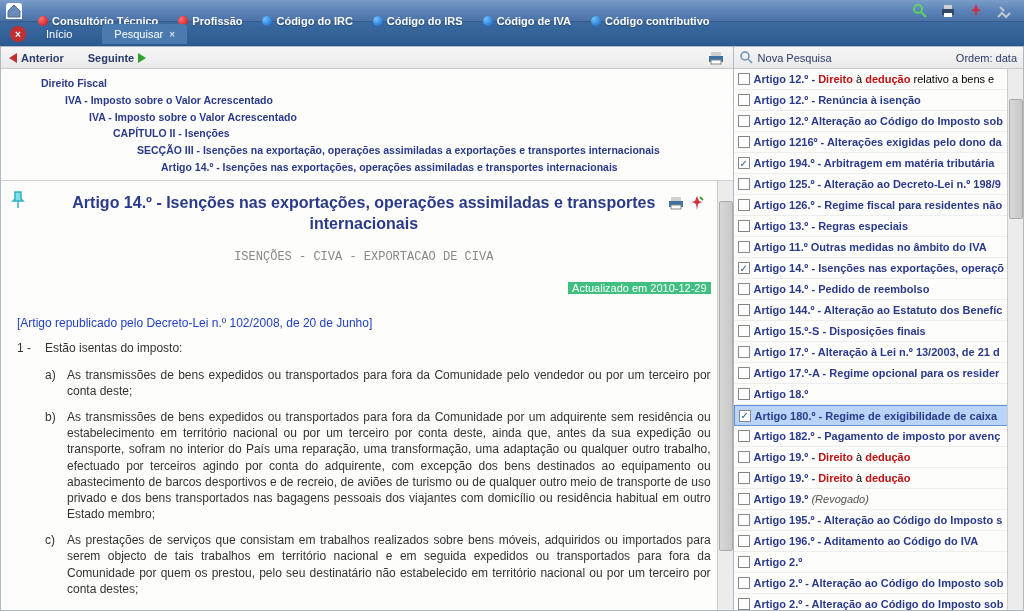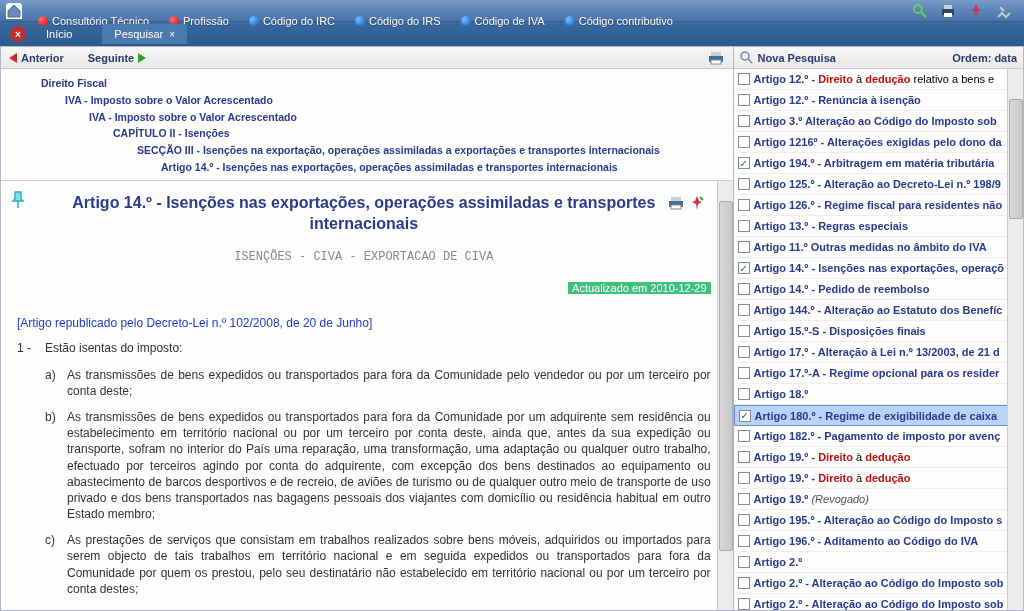--- a/index.html
+++ b/index.html
@@ -20,21 +20,21 @@
   padding: 0 6px;
 }
 .tb-home {
   width: 16px; height: 16px;
   background: #fff; border-radius: 3px 3px 0 0;
   position: relative;
   margin-right: 6px;
 }
 .tb-item {
   display: flex; align-items: center;
-  color: #fff; font-weight: normal; font-size: 11px;
+  color: #fff; font-weight: bold; font-size: 11px;
   padding: 0 10px; cursor: pointer;
   text-shadow: 0 1px 1px rgba(0,0,0,.3);
   margin-top: 20px;
 }
 .dot { width: 10px; height: 10px; border-radius: 50%; margin-right: 4px; display: inline-block; }
 .dot-red { background: radial-gradient(circle at 30% 30%, #ff7070, #c01010); }
 .dot-blue { background: radial-gradient(circle at 30% 30%, #70c0ff, #1060c0); }
 .tb-spacer { flex: 1; }
 .tb-icon {
   width: 20px; height: 18px; margin: 0 4px; cursor: pointer;
@@ -151,21 +151,21 @@
   flex: 1; height: 565px;
   border: 1px solid #b0b8c8; border-left: none;
   background: #fdfdfc;
   display: flex; flex-direction: column;
 }
 .search-header {
   height: 22px;
   background: linear-gradient(to bottom, #f6f6f6, #eaeaea);
   border-bottom: 1px solid #c8c8c8;
   display: flex; align-items: center; padding: 0 6px;
-  color: #2a3a6a; font-weight: bold;
+  color: #2a3a6a; font-weight: normal;
 }
 .mag-icon { width: 14px; height: 14px; margin-right: 4px; display: inline-flex; align-items: center; }
 .search-spacer { flex: 1; }
 .search-list {
   flex: 1; overflow: hidden; position: relative;
   padding-right: 15px;
 }
 .result-row {
   display: flex; align-items: center;
   height: 21px; padding: 0 4px;
@@ -356,21 +356,21 @@
     <div class="result-row">
           <span class="chk"></span>
           <span><span class="artnum">Artigo 12.º - </span><span class="hl1">Direito</span> à <span class="hl2">dedução</span> relativo a bens e</span>
         </div>
         <div class="result-row">
           <span class="chk"></span>
           <span class="artnum">Artigo 12.º - Renúncia à isenção</span>
         </div>
         <div class="result-row">
           <span class="chk"></span>
-          <span class="artnum">Artigo 3.º Alteração ao Código do Imposto sob</span>
+          <span class="artnum">Artigo 12.º Alteração ao Código do Imposto sob</span>
         </div>
         <div class="result-row">
           <span class="chk"></span>
           <span class="artnum">Artigo 1216º - Alterações exigidas pelo dono da</span>
         </div>
         <div class="result-row">
           <span class="chk">✓</span>
           <span class="artnum">Artigo 194.º - Arbitragem em matéria tributária</span>
         </div>
         <div class="result-row">

